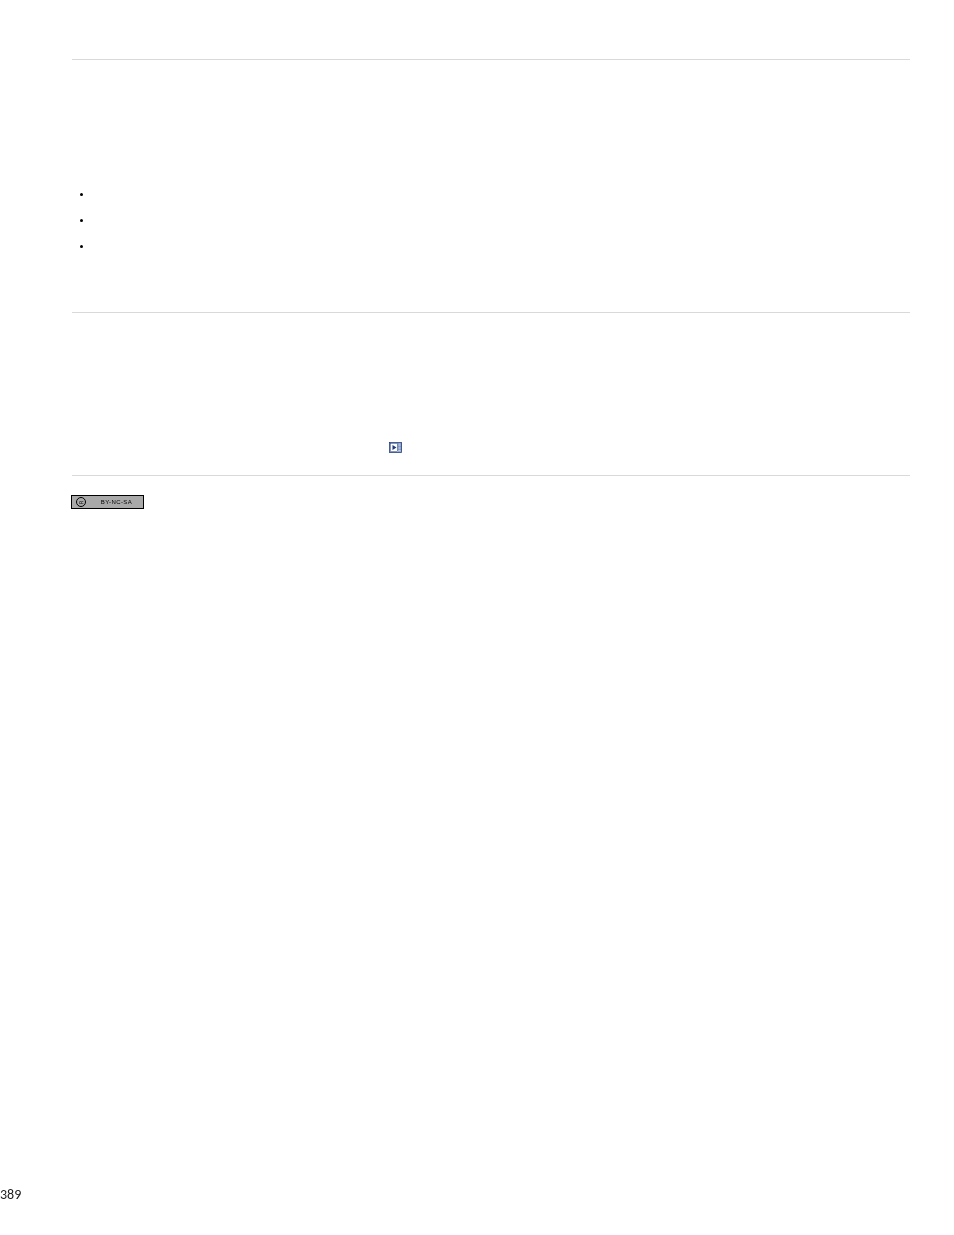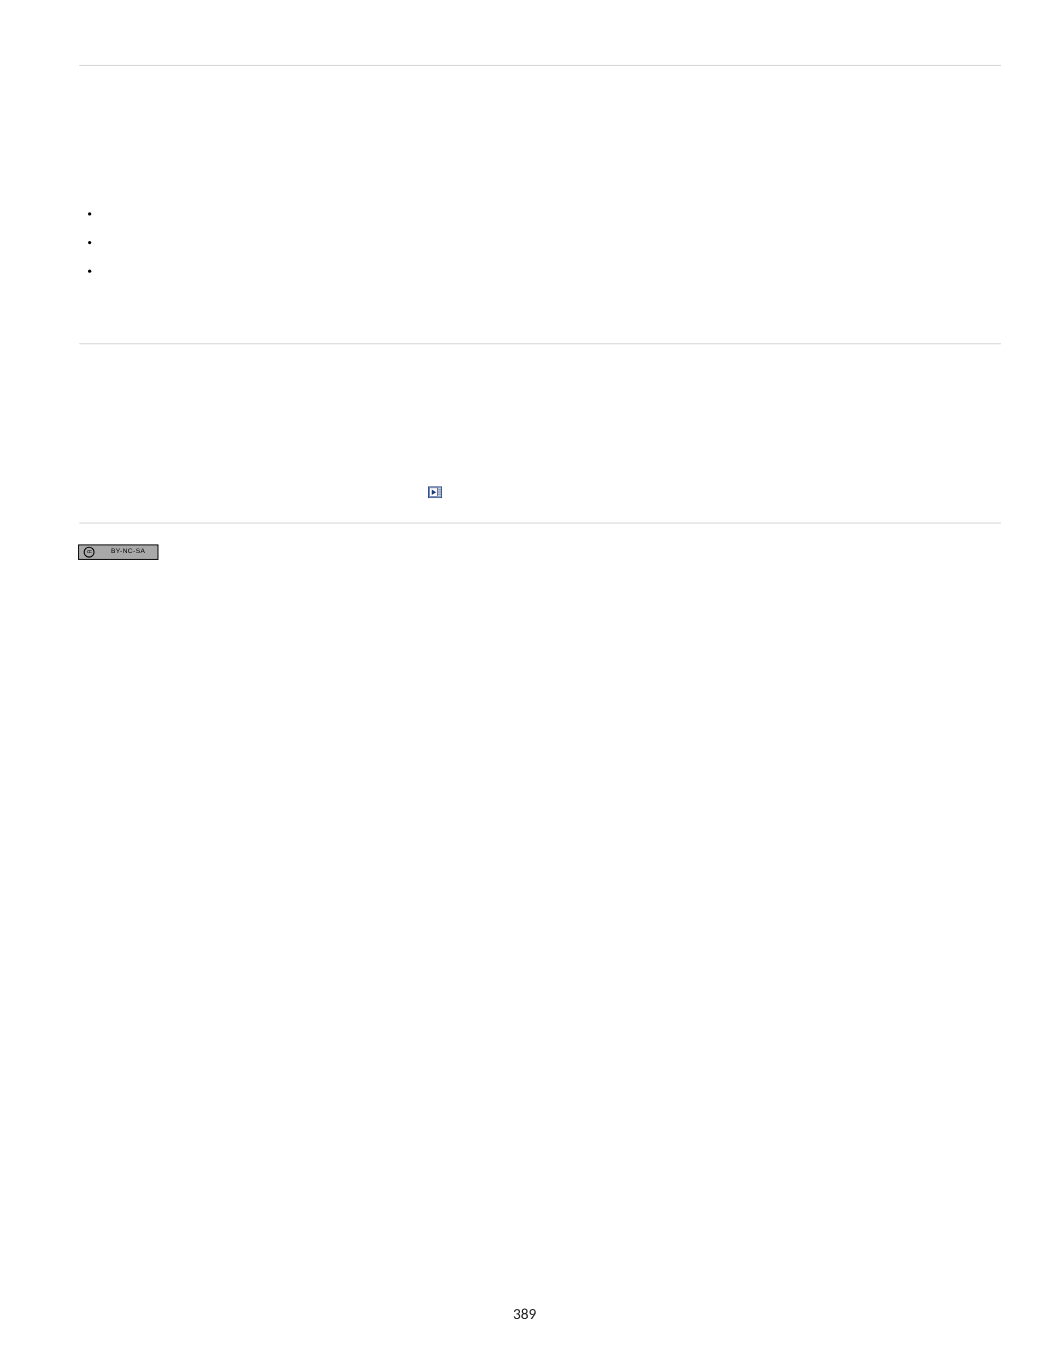--- a/index.html
+++ b/index.html
@@ -30,21 +30,21 @@
     width: 3px;
     height: 3px;
     background: #000;
     border-radius: 50%;
   }
   .page-number {
     position: absolute;
     left: 0;
     right: 0;
     bottom: 32px;
-    text-align: center;
+    text-align: left;
     font-size: 14px;
     color: #222;
   }
   .video-icon {
     position: absolute;
     left: 389px;
     top: 442px;
     width: 13px;
     height: 11px;
   }

